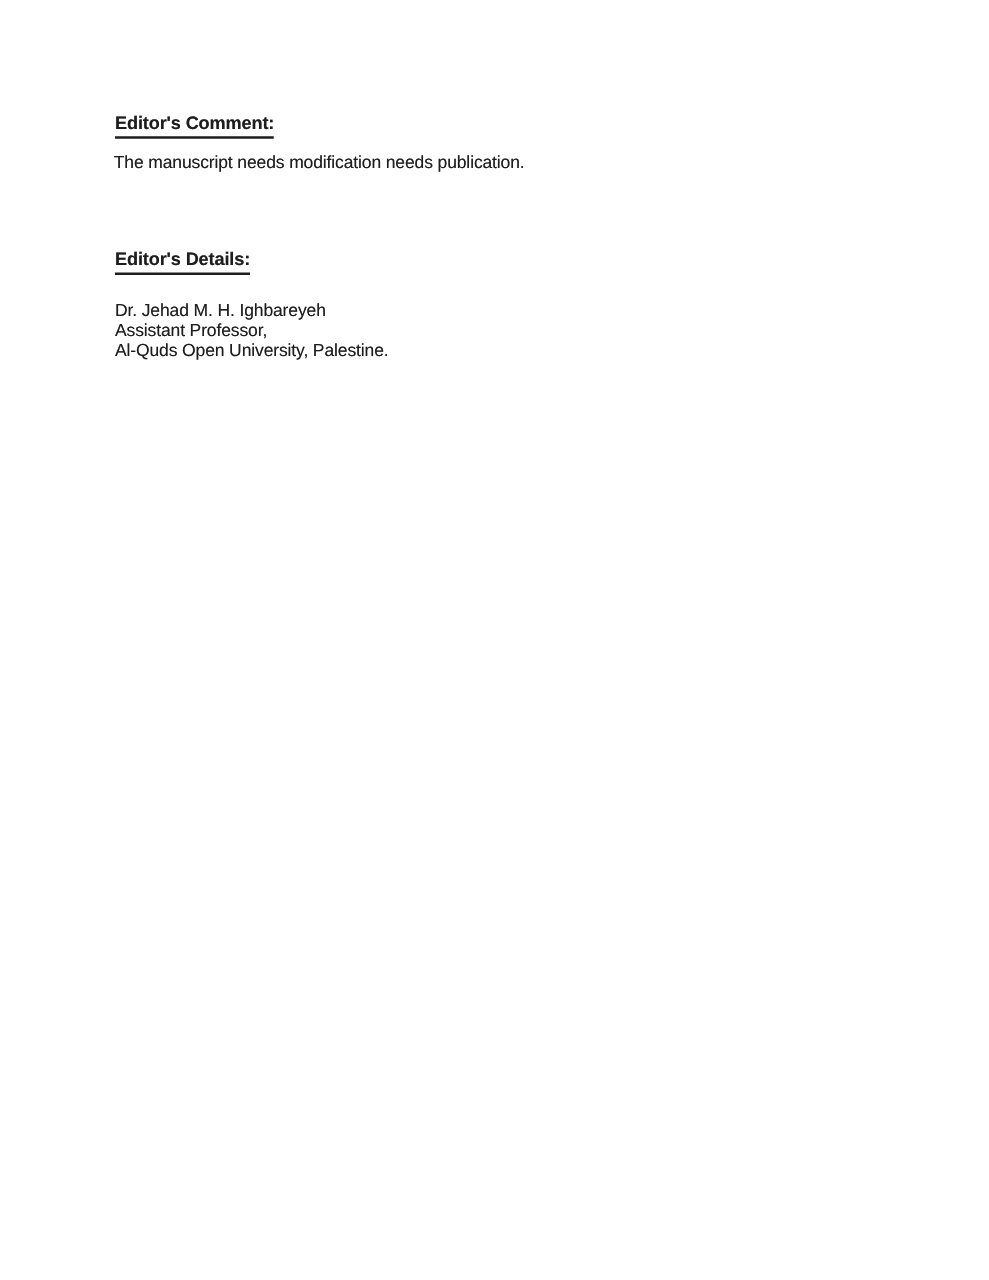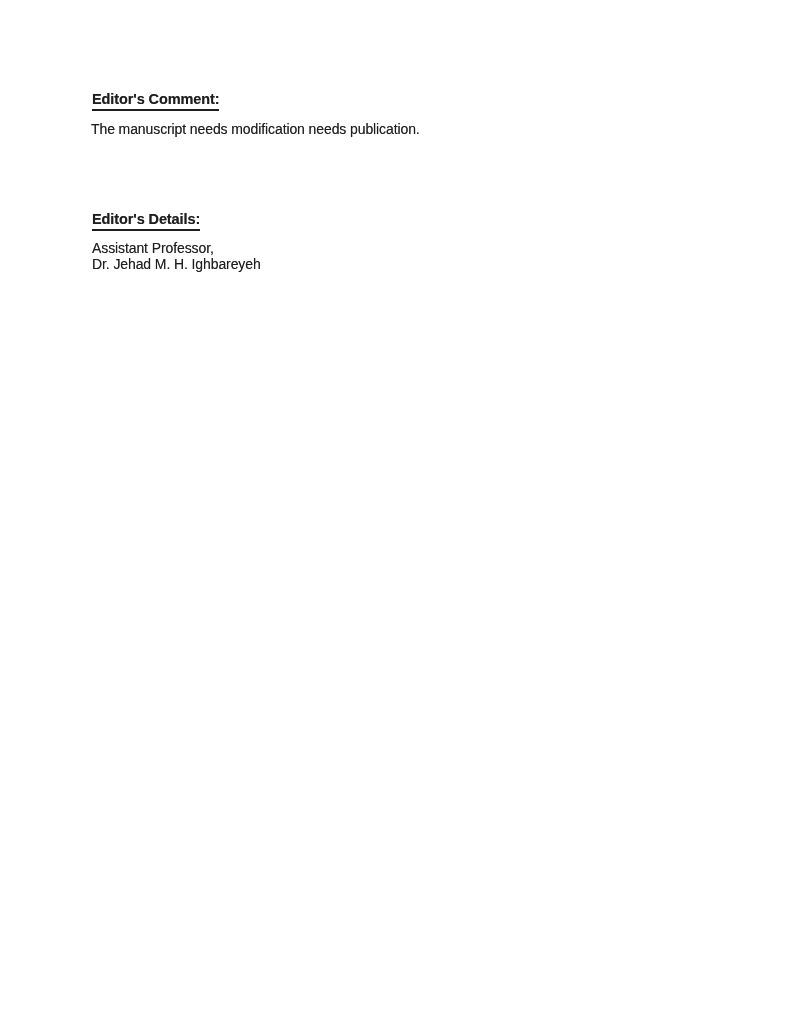--- a/index.html
+++ b/index.html
@@ -36,33 +36,34 @@
     font-weight: bold;
     letter-spacing: -0.1px;
     color: #1e1e1e;
     text-shadow: 0 0 0.5px rgba(30,30,30,0.6);
     border-bottom: 2px solid #1e1e1e;
     padding-bottom: 2px;
     white-space: nowrap;
   }
   .heading-comment   { left: 92px; top: 92px;  }
   .body-comment      { left: 91px; top: 121px; }
-  .heading-details   { left: 92px; top: 212px; }
+  .heading-details   { left: 92px; top: 201px; }
   .details-block     { left: 92px; top: 240px; }
   .details-block div { line-height: 16px; }
 </style>
 </head>
 <body>
 
 <div class="page">
 
   <h2 class="doc-heading heading-comment">Editor's Comment:</h2>
 
   <p class="doc-text body-comment">The manuscript needs modification needs publication.</p>
 
   <h2 class="doc-heading heading-details">Editor's Details:</h2>
 
   <div class="doc-text details-block">
+    <div>Dr. Jehad M. H. Ighbareyeh</div>
     <div>Assistant Professor,</div>
-    <div>Dr. Jehad M. H. Ighbareyeh</div>
+    <div>Al-Quds Open University, Palestine.</div>
   </div>
 
 </div>
 
 </body></html>

